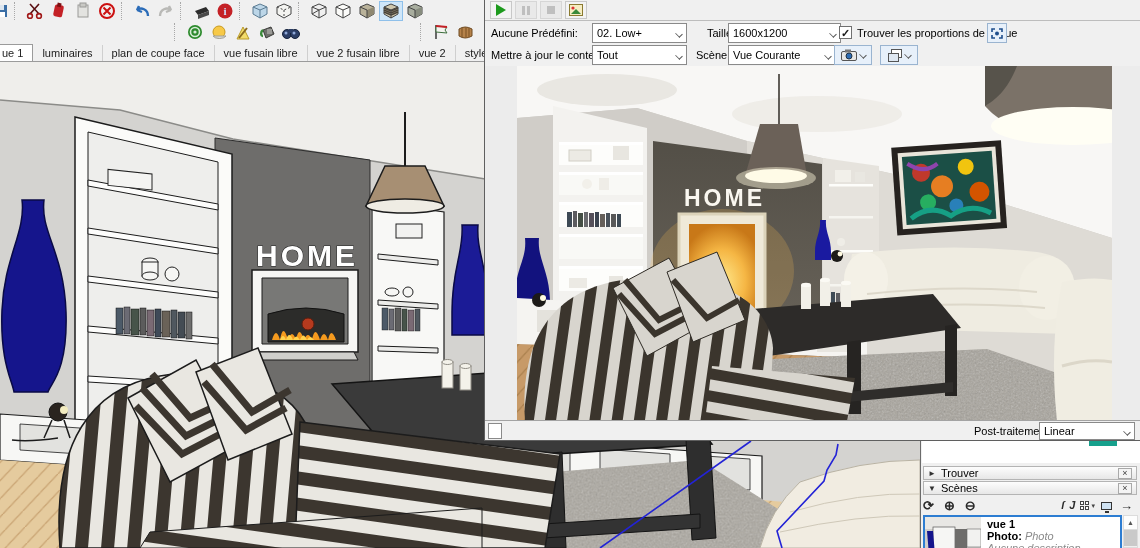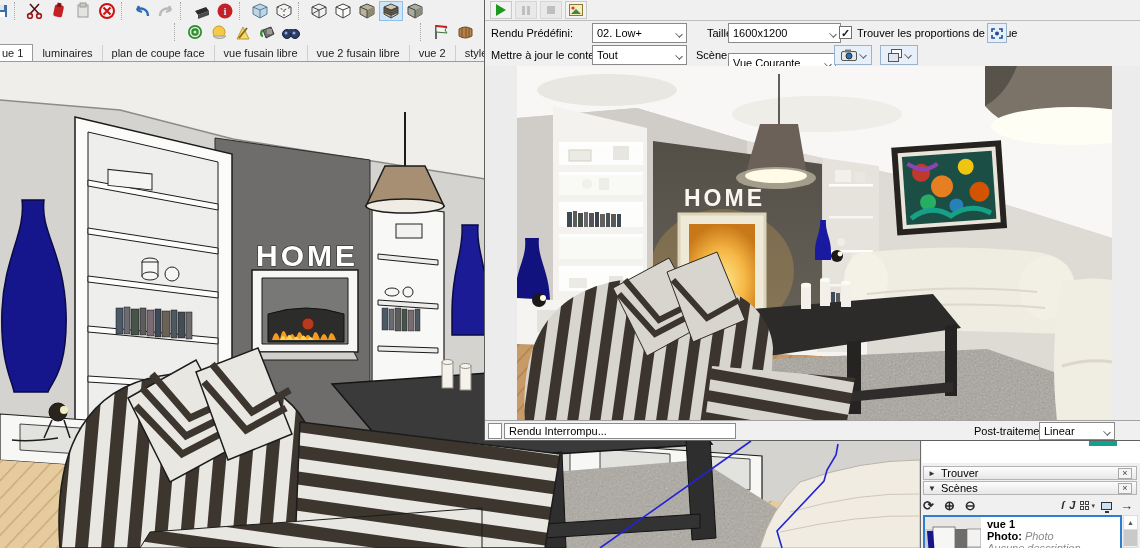--- a/index.html
+++ b/index.html
@@ -449,21 +449,21 @@
       <div class="rbtn">
         <svg width="14" height="12">
             <rect x="0.5" y="0.5" width="13" height="11" fill="#f7edc2" stroke="#8a7a30"></rect>
             <circle cx="4" cy="4" r="1.6" fill="#d33"></circle>
             <polygon points="2,10 7,5 12,10" fill="#3a8a3a"></polygon>
           </svg>
       </div>
     </div>
 
     <div class="rw-controls">
-      <span class="lbl" style="left:6px; top:2px">Rendu Prédéfini:</span>
+      <span class="lbl" style="left:6px; top:2px">Aucune Prédéfini:</span>
       <div class="sel" style="left:107px; top:2px; width:95px">
         <span>02. Low+</span><span class="chev"></span>
       </div>
       <span class="lbl" style="left:222px; top:2px">Taille:</span>
       <div class="sel" style="left:243px; top:2px; width:113px">
         <span>1600x1200</span><span class="chev"></span>
       </div>
       <span class="cb" style="left:354px; top:5px">✓</span>
       <span class="lbl" style="left:372px; top:2px">Trouver les proportions de la vue</span>
       <div class="iconbtn" style="left:502px; top:2px; width:20px">
@@ -471,21 +471,21 @@
             <path d="M1,4 L1,1 L4,1 M8,1 L11,1 L11,4 M11,7 L11,10 L8,10 M4,10 L1,10 L1,7" stroke="#1f4e8c" stroke-width="1.6" fill="none"></path>
             <circle cx="6" cy="5.5" r="2" fill="#1f4e8c"></circle>
           </svg>
       </div>
 
       <span class="lbl" style="left:6px; top:24px">Mettre à jour le contenu:</span>
       <div class="sel" style="left:107px; top:24px; width:95px">
         <span>Tout</span><span class="chev"></span>
       </div>
       <span class="lbl" style="left:211px; top:24px">Scène:</span>
-      <div class="sel" style="left:243px; top:32px; width:108px">
+      <div class="sel" style="left:243px; top:24px; width:108px">
         <span>Vue Courante</span><span class="chev"></span>
       </div>
       <div class="iconbtn" style="left:349px; top:24px; width:38px">
         <svg width="16" height="12">
             <rect x="0.5" y="2.5" width="15" height="9" rx="1.5" fill="#e8e8e6" stroke="#555"></rect>
             <rect x="4" y="0.5" width="6" height="3" fill="#777"></rect>
             <circle cx="8" cy="7" r="3" fill="#2f6db3" stroke="#234"></circle>
           </svg>
         <span class="chevb" style="position:static; transform:rotate(45deg) scale(1,.8)"></span>
       </div>
@@ -693,23 +693,22 @@
               <circle cx="320" cy="190" r="6" fill="#1c1a18"></circle>
                 <circle cx="323" cy="188" r="2.4" fill="#fffbe2"></circle>
             </g>
           </g>
         </svg>
       </div>
     </div>
 
     <div class="rw-status">
       <div class="sfield" style="left:3px; width:14px"></div>
-      <div class="sfield" style="left:19px; width:232px">Rendu Interrompu...</div>
       <span class="lbl" style="left:489px; top:2px; line-height:16px">Post-traitement:</span>
-      <div class="sel" style="left:554px; top:1px; width:76px; height:18px; line-height:16px">
+      <div class="sel" style="left:554px; top:1px; width:96px; height:18px; line-height:16px">
         <span>Linear</span><span class="chev" style="top:6px"></span>
       </div>
     </div>
   </div>
 
   <div class="tray">
     <div class="tray-top">
       <span class="teal"></span>
     </div>
     <div class="phead" style="top:25px">

